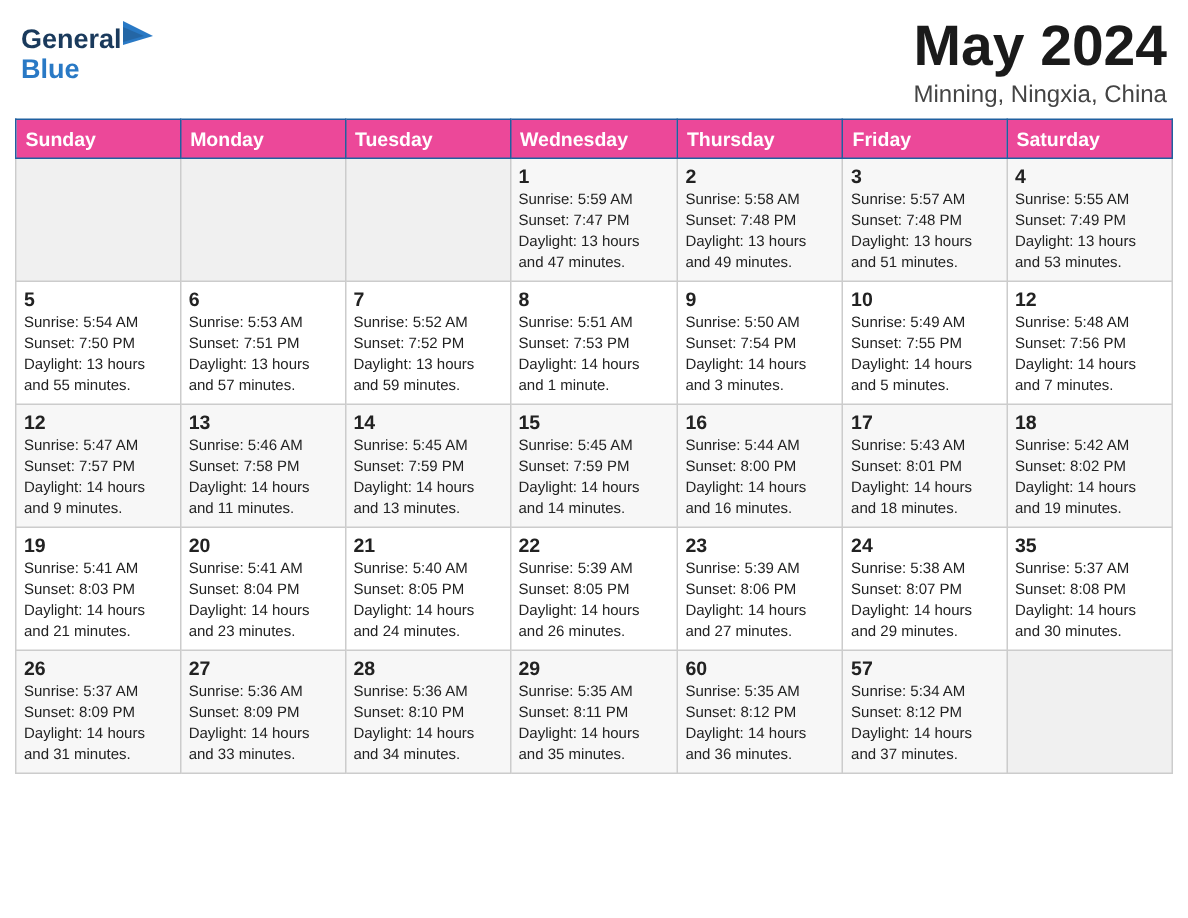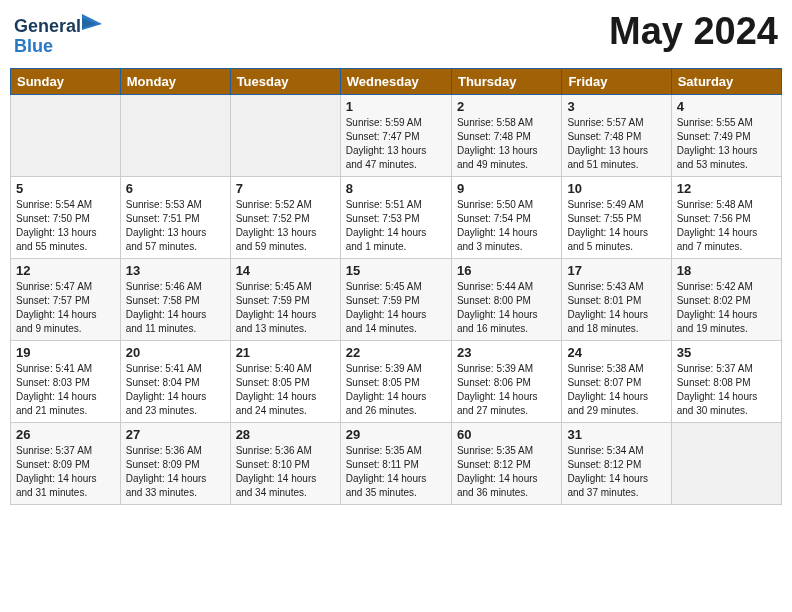--- a/index.html
+++ b/index.html
@@ -28,21 +28,21 @@
       font-size: 16px;
       color: #444;
       margin-top: 2px;
     }
     .calendar {
       width: 100%;
       border-collapse: collapse;
       border: 1px solid #bbb;
     }
     .calendar th {
-      background-color: #a16207;
+      background-color: #ec4899;
       color: #fff;
       text-align: left;
       padding: 5px 6px;
       font-size: 13px;
       font-weight: bold;
       border: 1px solid #2060a0;
     }
     .calendar td {
       vertical-align: top;
       padding: 4px 5px;
@@ -88,20 +88,21 @@
       <text x="0" y="22" font-family="Arial" font-weight="bold" font-size="18" fill="#1a3a5c">General</text>
 
       <polygon points="68,4 88,14 68,20" fill="#2979c5"></polygon>
       <polygon points="68,8 82,14 68,18" fill="#1a3a5c" opacity="0.3"></polygon>
 
       <text x="0" y="42" font-family="Arial" font-weight="bold" font-size="18" fill="#2979c5">Blue</text>
     </svg>
   </div>
   <div class="title-area">
     <div class="title-month">May 2024</div>
+    <div class="title-location">Minning, Ningxia, China</div>
   </div>
 </div>
 
 <table class="calendar">
   <thead>
     <tr>
       <th>Sunday</th>
       <th>Monday</th>
       <th>Tuesday</th>
       <th>Wednesday</th>
@@ -237,19 +238,19 @@
         </td>
         <td>
           <span class="day-num">29</span>
           <div class="day-info">Sunrise: 5:35 AM<br>Sunset: 8:11 PM<br>Daylight: 14 hours<br>and 35 minutes.</div>
         </td>
         <td>
           <span class="day-num">60</span>
           <div class="day-info">Sunrise: 5:35 AM<br>Sunset: 8:12 PM<br>Daylight: 14 hours<br>and 36 minutes.</div>
         </td>
         <td>
-          <span class="day-num">31</span>
+          <span class="day-num">57</span>
           <div class="day-info">Sunrise: 5:34 AM<br>Sunset: 8:12 PM<br>Daylight: 14 hours<br>and 37 minutes.</div>
         </td>
         <td class="empty-cell"></td>
       </tr>
     </tbody>
 </table>
 
 </body></html>

